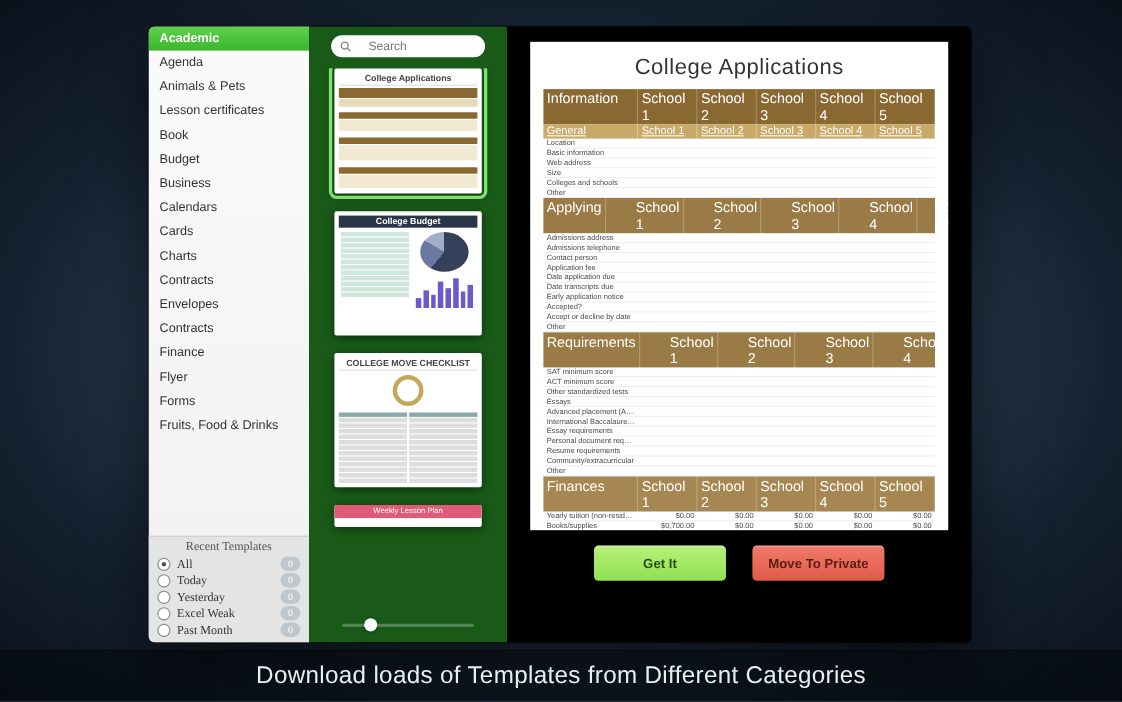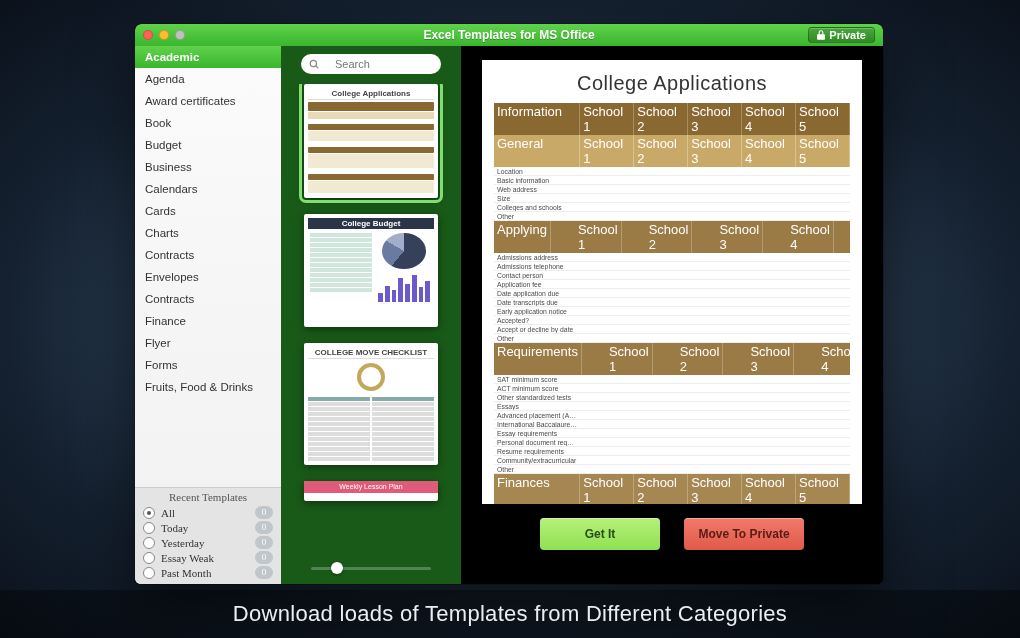--- a/index.html
+++ b/index.html
@@ -108,21 +108,21 @@
   
   .preview { flex:1; background:#000; display:flex; flex-direction:column; align-items:center; padding:14px 16px 12px; gap:14px; }
   .doc {
     width: 380px; height: 444px; background:#fff; padding:10px 12px 12px; overflow:hidden; font-size:7.5px; color:#333;
   }
   .doc h1 { text-align:center; font-weight:400; font-size:20px; color:#333; letter-spacing:.5px; margin:2px 0 8px; }
   .sec-head { display:grid; grid-template-columns: 1.6fr repeat(5, 1fr); background:#8a6832; color:#fff; font-size:13px; }
   .sec-head.brown2 { background:#9a7a45;gap:24px; }
   .sec-head.brown3 { background:#a68752; }
   .sec-head span { padding:1px 3px; border-right:1px solid rgba(255,255,255,.25); }
-  .gen-head { display:grid; grid-template-columns: 1.6fr repeat(5, 1fr); background:#c9a968; color:#fff; font-size:13px; }
+  .gen-head { display:grid; grid-template-columns: 1.6fr repeat(5, 1fr); background:#c9a968; color:#fff; font-size:10px;text-decoration:underline; }
   .gen-head span { padding:1px 3px; border-right:1px solid rgba(255,255,255,.3); }
   .rows { display:flex; flex-direction:column; }
   .row { display:grid; grid-template-columns: 1.6fr repeat(5, 1fr); font-size:6.8px; color:#4a4a4a; border-bottom:1px solid #eee; }
   .row span { padding:0.5px 3px; overflow:hidden; white-space:nowrap; text-overflow:ellipsis; }
   .row span.num { text-align:right; }
   .sum-row { display:grid; grid-template-columns:1.6fr repeat(5,1fr); background:#c9a968; color:#fff; font-size:7px; }
   .sum-row span { padding:1px 3px; text-align:right; }
   .sum-row span:first-child { text-align:left; font-weight:600; }
   .action-row { display:flex; gap:24px; justify-content:center; }
   .btn { width:120px; height:32px; border-radius:4px; display:flex; align-items:center; justify-content:center; font-size:12px; font-weight:600; cursor:default; box-shadow:inset 0 1px 0 rgba(255,255,255,.35), 0 1px 3px rgba(0,0,0,.4); }
@@ -133,42 +133,29 @@
     position:absolute; left:0; right:0; bottom:0; height:48px;
     background:rgba(0,0,0,.35);
     display:flex; align-items:center; justify-content:center;
     color:#e9eef3; font-size:22px; font-weight:300; letter-spacing:.3px;
   }
 </style>
 </head>
 <body>
 
 <div class="app-window">
-  <div class="titlebar">
-    <div class="traffic">
-      <span class="t-close"></span>
-      <span class="t-min"></span>
-      <span class="t-max"></span>
-    </div>
-    <div class="title-center">Excel Templates for MS Office</div>
-    <div class="private-btn">
-      <svg class="lock-icon" viewBox="0 0 10 12">
-          <path fill="#fff" d="M5 0a3 3 0 0 0-3 3v2H1.2A1.2 1.2 0 0 0 0 6.2v4.6A1.2 1.2 0 0 0 1.2 12h7.6A1.2 1.2 0 0 0 10 10.8V6.2A1.2 1.2 0 0 0 8.8 5H8V3a3 3 0 0 0-3-3zm0 1.4A1.6 1.6 0 0 1 6.6 3v2H3.4V3A1.6 1.6 0 0 1 5 1.4z"></path>
-        </svg>
-      <span>Private</span>
-    </div>
-  </div>
 
   <div class="content">
 
     <div class="sidebar">
       <div class="cats" id="cats">
           <div class="cat-item selected">Academic</div>
           <div class="cat-item">Agenda</div>
-          <div class="cat-item">Award certificates</div>
+          <div class="cat-item">Animals &amp; Pets</div>
+          <div class="cat-item">Lesson certificates</div>
           <div class="cat-item">Book</div>
           <div class="cat-item">Budget</div>
           <div class="cat-item">Business</div>
           <div class="cat-item">Calendars</div>
           <div class="cat-item">Cards</div>
           <div class="cat-item">Charts</div>
           <div class="cat-item">Contracts</div>
           <div class="cat-item">Envelopes</div>
           <div class="cat-item">Contracts</div>
           <div class="cat-item">Finance</div>
@@ -189,21 +176,21 @@
     <span class="recent-label">Today</span>
     <span class="recent-badge">0</span>
             </div>
             <div class="recent-row">
               <span class="recent-radio"></span>
     <span class="recent-label">Yesterday</span>
     <span class="recent-badge">0</span>
             </div>
             <div class="recent-row">
               <span class="recent-radio"></span>
-    <span class="recent-label">Essay Weak</span>
+    <span class="recent-label">Excel Weak</span>
     <span class="recent-badge">0</span>
             </div>
             <div class="recent-row">
               <span class="recent-radio"></span>
     <span class="recent-label">Past Month</span>
     <span class="recent-badge">0</span>
             </div>
           </div>
       </div>
     </div>

